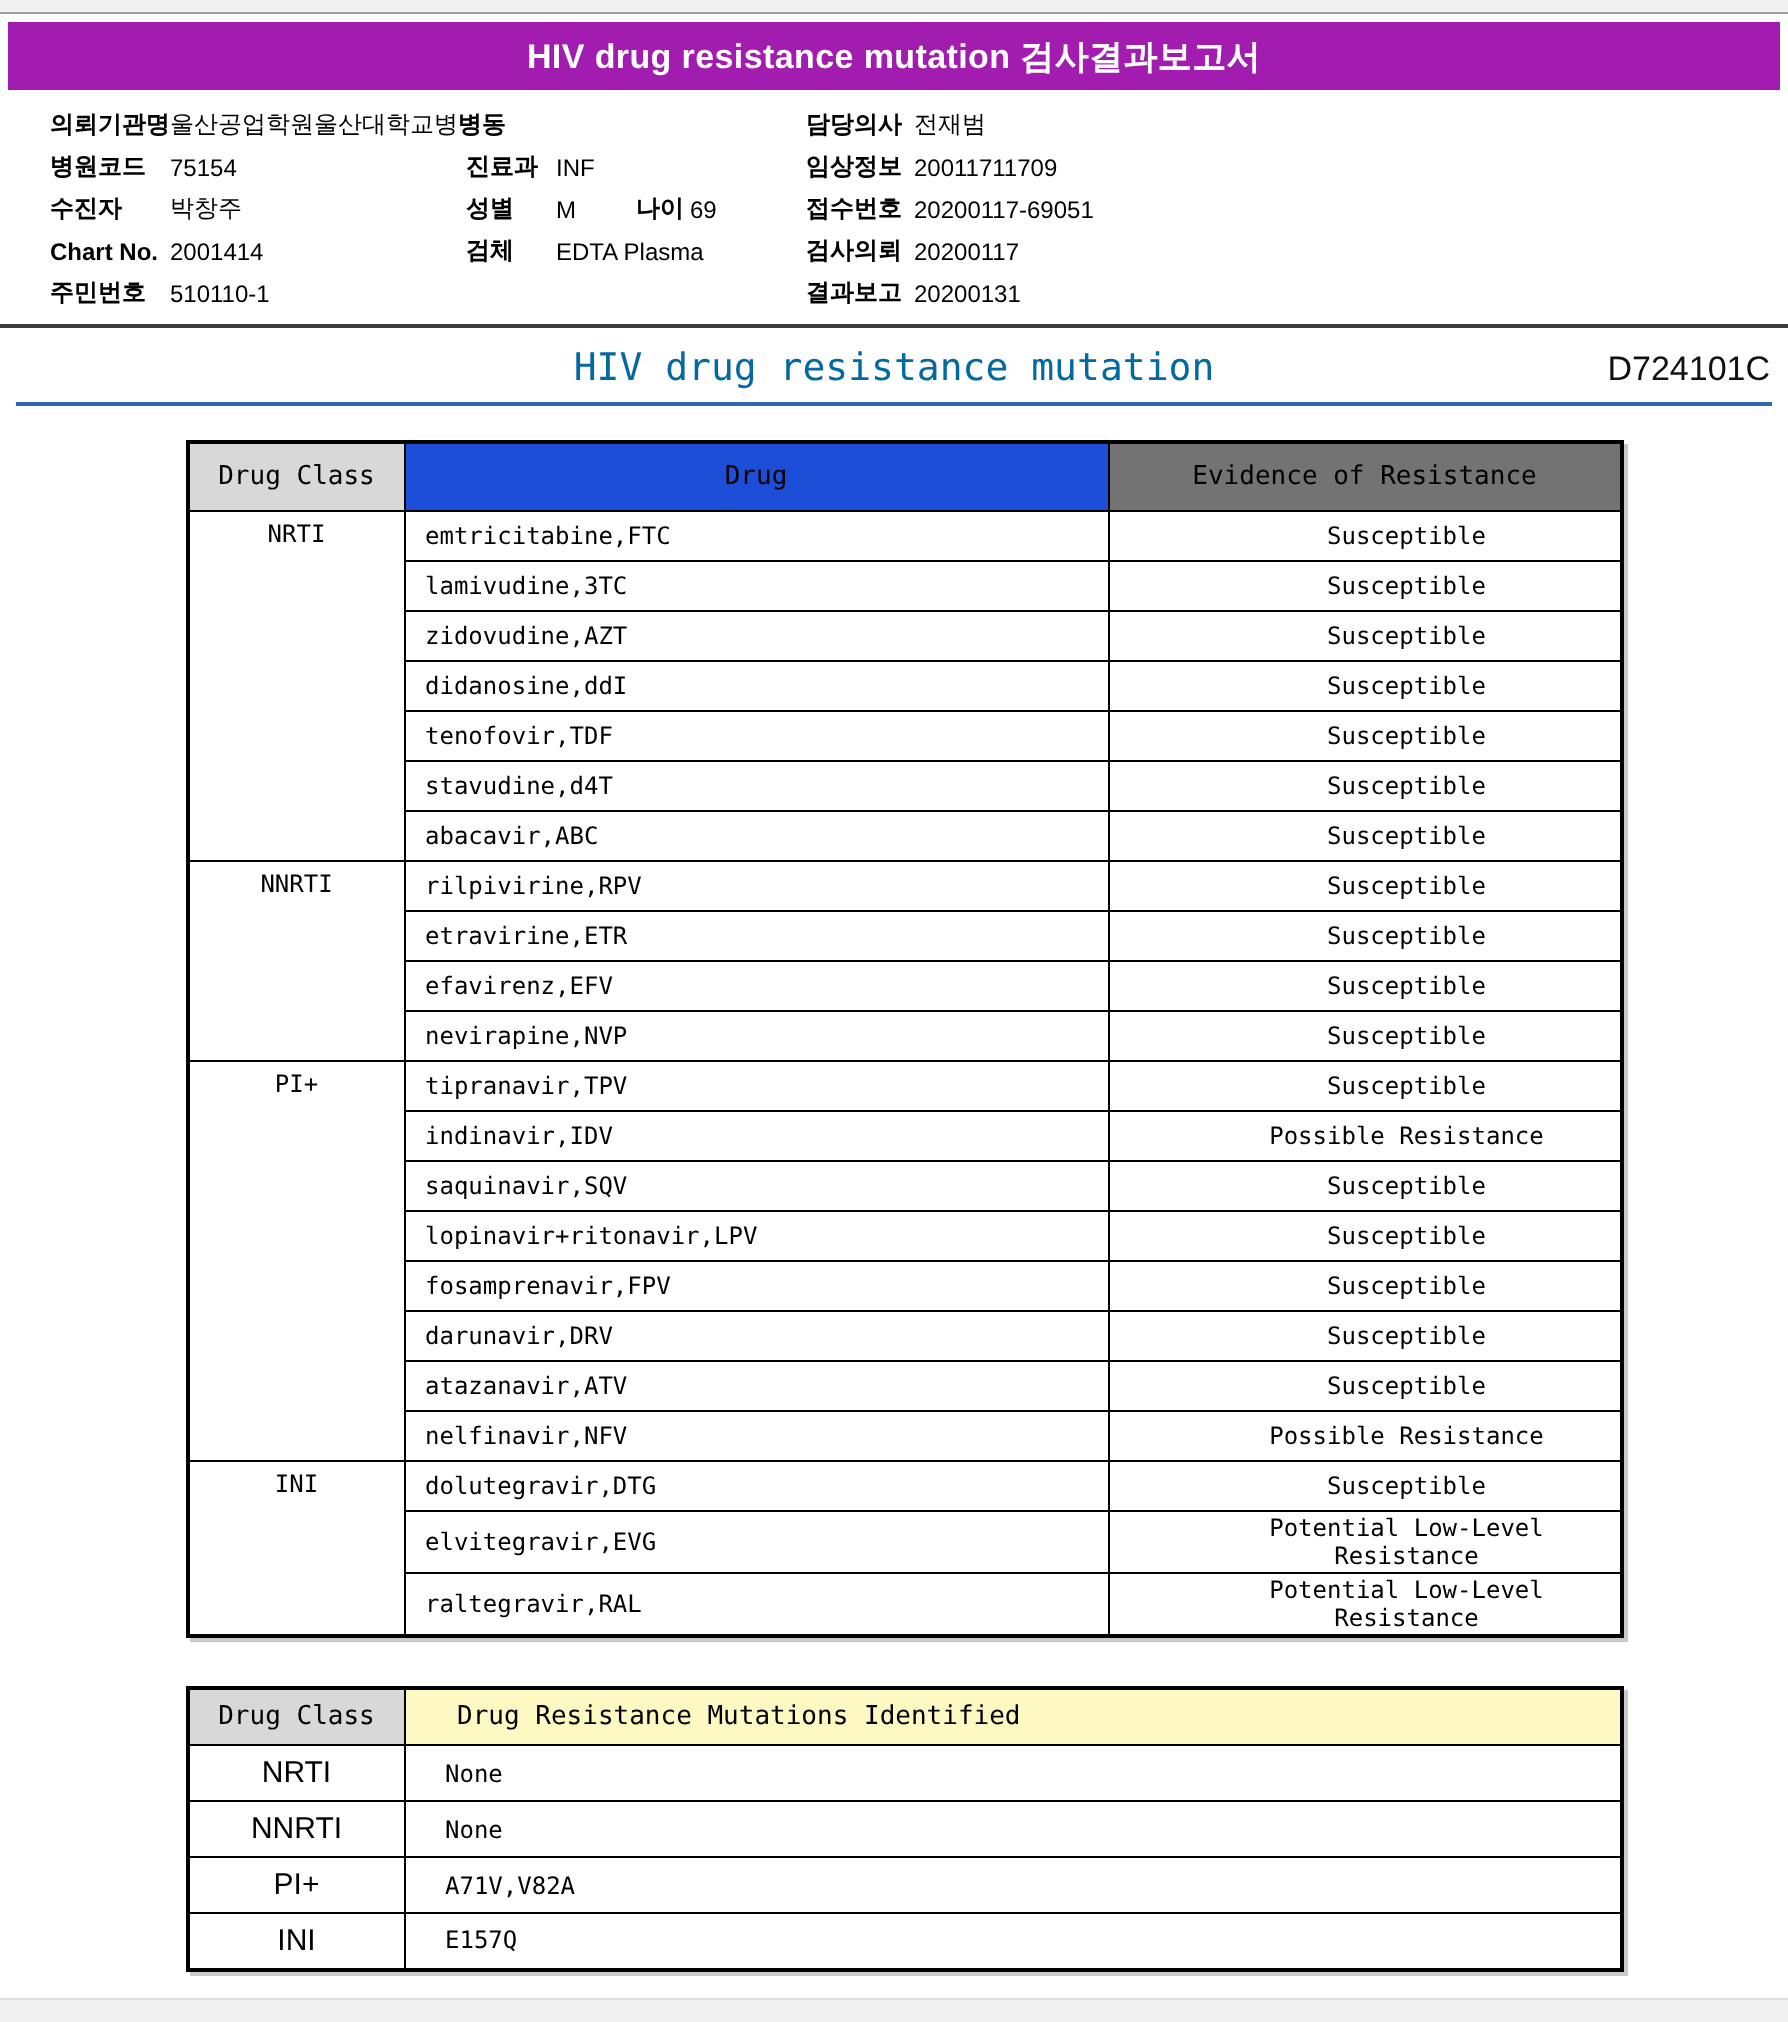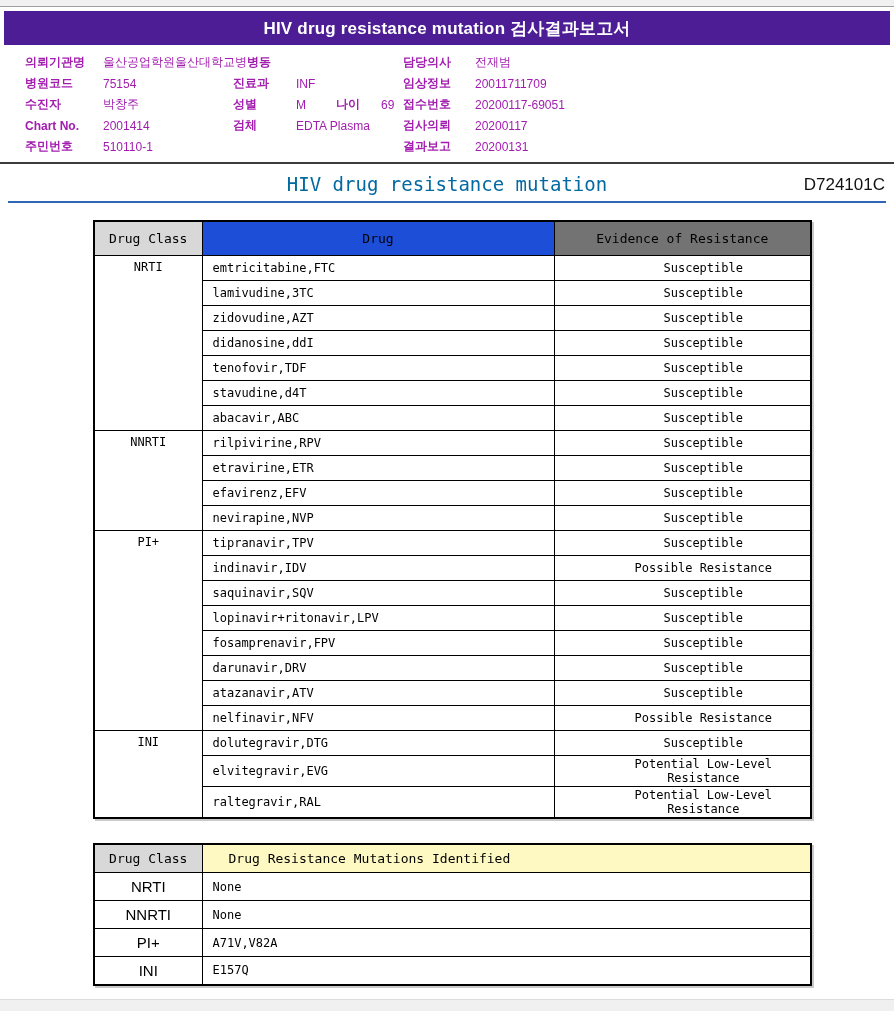--- a/index.html
+++ b/index.html
@@ -17,24 +17,24 @@
   
   .banner{
     position:absolute;left:4px;top:11px;width:886px;height:34px;
     display:flex;align-items:center;justify-content:center;
   }
   .banner-title{
     color:#ffffff;font-size:17px;font-weight:bold;letter-spacing:0.2px;
   }
 
   
-  .info-col{position:absolute;font-size:12px;color:#a21caf;}
+  .info-col{position:absolute;font-size:12px;color:#000000;}
   .info-row{height:21px;display:flex;align-items:center;white-space:nowrap;}
   .info-label{font-weight:bold;flex:0 0 auto;}
-  .info-value{font-weight:normal;padding-left:18px;}
+  .info-value{font-weight:normal;}
   .col1{left:25px;top:52px;}
   .col1 .info-label{width:60px;}
   .col2{left:233px;top:73px;}
   .col2 .info-label{width:45px;}
   .col3{left:403px;top:52px;}
   .col3 .info-label{width:54px;}
   .sex-value{width:40px;}
   .age-label{font-weight:bold;width:27px;}
   .bold-tail{font-weight:bold;}
 
@@ -68,34 +68,34 @@
   .drug-cell{text-align:left;padding-left:10px;}
   .evidence-cell{text-align:center;padding-left:43px;}
 
   #mutations-table thead th{height:25px;}
   #mutations-table tbody tr{height:28px;}
   .mut-head-right{text-align:left;padding-left:26px;}
   .mut-class-cell{
     text-align:center;font-family:"Liberation Sans",sans-serif;
     font-size:15px;
   }
-  .mut-value-cell{font-size:12px;text-align:left;padding-left:10px;}
+  .mut-value-cell{font-size:12px;text-align:left;padding-left:20px;}
 
   
   .bottom-strip{
     position:absolute;left:0;top:999px;width:894px;height:12px;
     background:#f0f0f0;border-top:1px solid #dddddd;
   }
 </style>
 </head>
 <body>
 
 <div class="top-strip"></div>
 
-<div class="banner" style="background: #4c1d95;">
+<div class="banner" style="background: #a21caf;">
   <span class="banner-title">HIV drug resistance mutation 검사결과보고서</span>
 </div>
 
 <div class="info-col col1">
   <div class="info-row">
     <span class="info-label">의뢰기관명</span>
     <span class="info-value"><span>울산공업학원울산대학교병</span><span class="bold-tail">병동</span></span>
   </div>
   <div class="info-row">
     <span class="info-label">병원코드</span>

